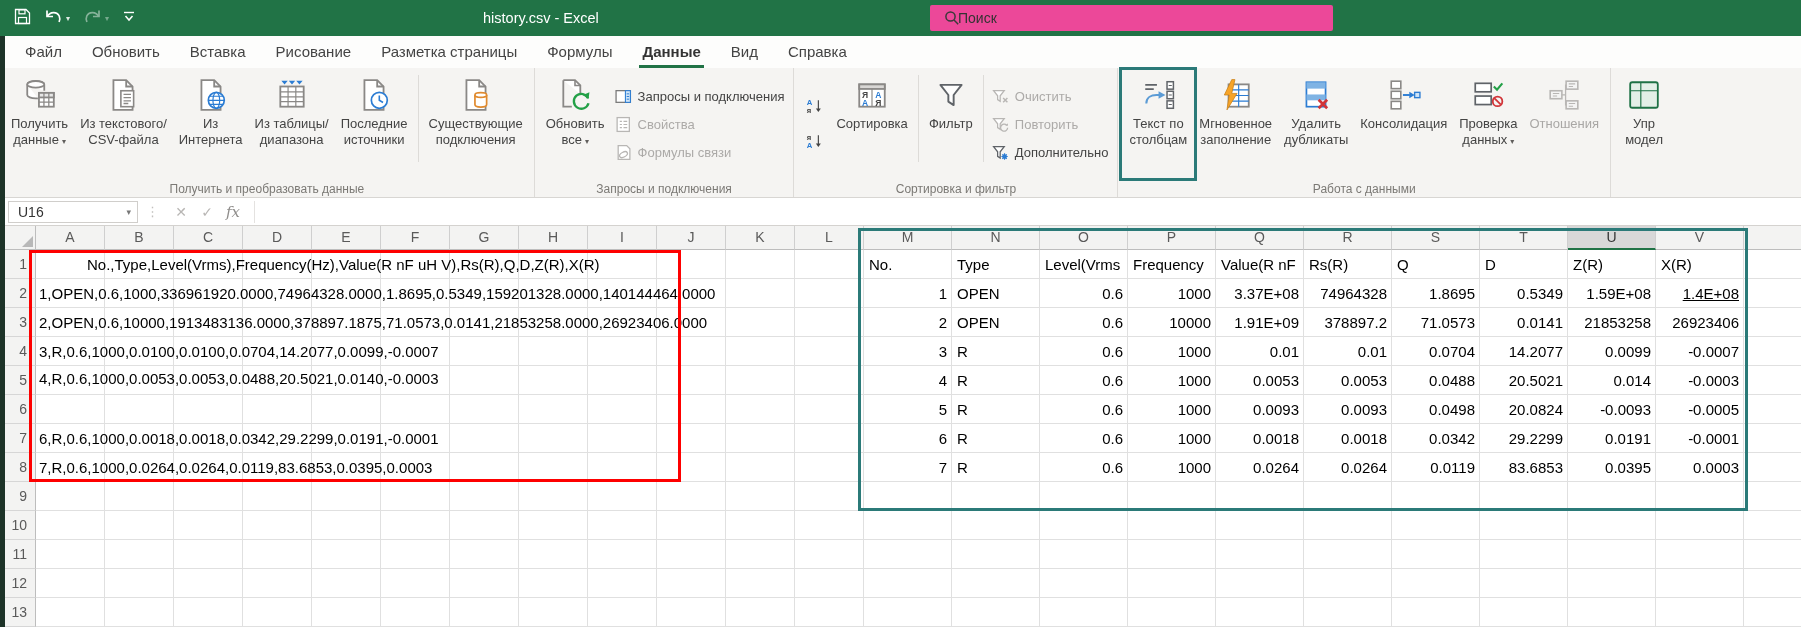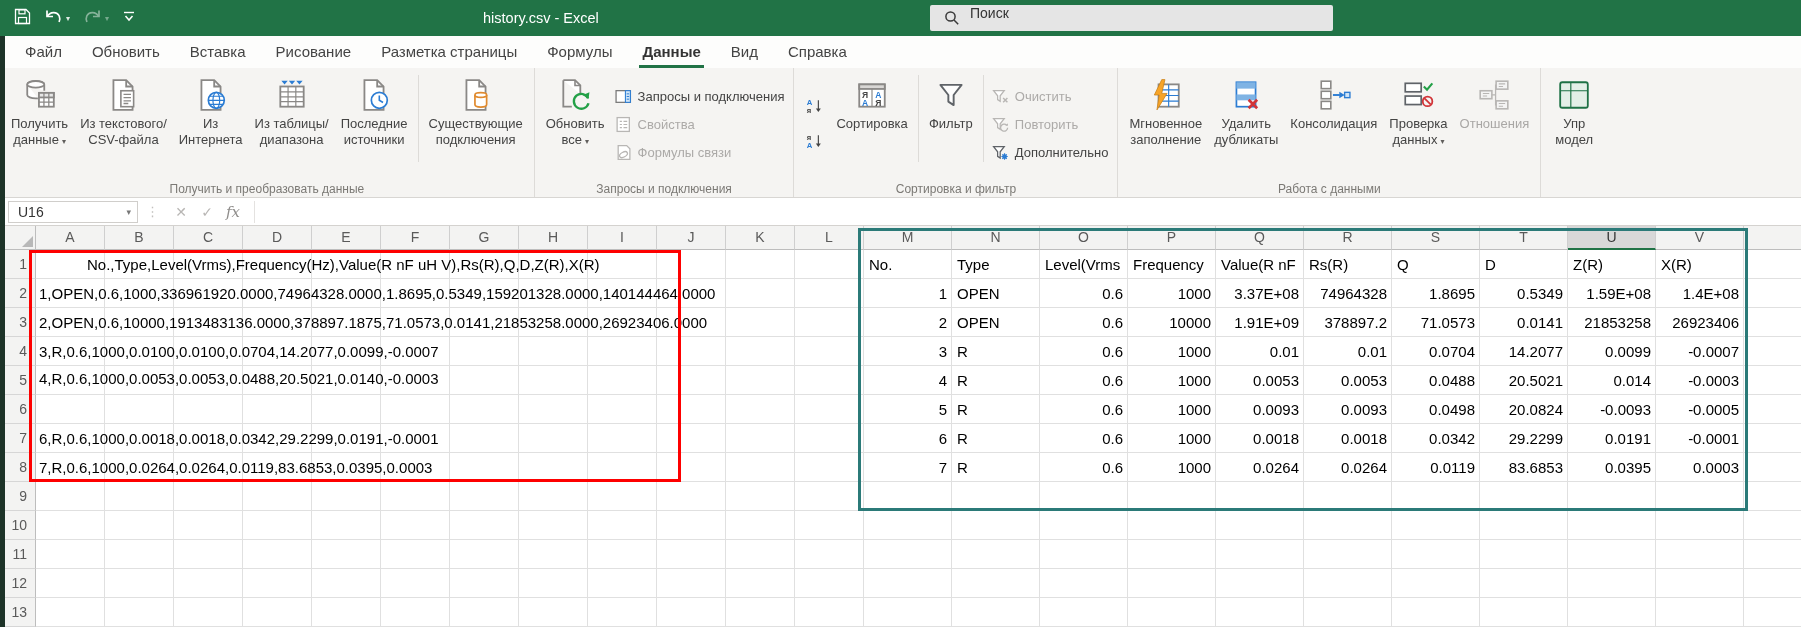--- a/index.html
+++ b/index.html
@@ -7,21 +7,21 @@
   body{font-family:"Liberation Sans",sans-serif;-webkit-font-smoothing:antialiased}
   #app{position:relative;width:1801px;height:627px;background:#fff;overflow:hidden}
 
   
   .titlebar{position:absolute;left:0;top:0;width:1801px;height:36px;background:#217346;color:#fff}
   .qat{position:absolute;left:14px;top:0;height:36px;display:flex;align-items:center;gap:13px}
   .qbtn{display:flex;align-items:center;gap:3px;height:36px}
   .qbtn .qcaret{font-size:8px;color:rgba(255,255,255,.85)}
   .qbtn.dim{opacity:.45}
   .wintitle{position:absolute;left:483px;top:0;height:36px;line-height:36px;font-size:14.5px;color:#fff;white-space:nowrap}
-  .searchbox{position:absolute;left:930px;top:5px;width:403px;height:26px;background:#e5e5e5;border-radius:2px;display:flex;padding-left:40px;gap:10px;color:#333;font-size:14px}
+  .searchbox{position:absolute;left:930px;top:5px;width:403px;height:26px;background:#ec4899;border-radius:2px;display:flex;align-items:center;padding-left:28px;gap:10px;color:#333;font-size:14px}
   .searchbox .mag{position:absolute;left:14px;top:5px}
 
   
   .tabrow{position:absolute;left:0;top:36px;width:1801px;height:32px;background:#fdfdfc;display:flex;align-items:stretch;padding-left:10px}
   .tab{position:relative;padding:0 15px;line-height:32px;font-size:15px;color:#444;white-space:nowrap}
   .tab.active{font-weight:bold;color:#333}
   .tab.active::after{content:"";position:absolute;left:12px;right:12px;bottom:0;height:3px;background:#217346}
 
   
   .ribbon{position:absolute;left:0;top:68px;width:1860px;height:130px;background:#f5f4f2;border-bottom:1px solid #d8d6d3;display:flex;align-items:stretch}
@@ -308,20 +308,35 @@
                 <path d="M1.5 2.5h10l-3.8 4.8v6l-2.4-1.7V7.3z" fill="#fff" stroke="#5f6368" stroke-width="1.2"></path>
                 <circle cx="11.8" cy="11.8" r="2.1" fill="#2b7cd3"></circle>
                 <path d="M11.8 8.8v6M8.8 11.8h6M9.7 9.7l4.2 4.2M13.9 9.7l-4.2 4.2" stroke="#2b7cd3" stroke-width="1.1"></path>
               </svg></span>
             <span>Дополнительно</span>
           </div>
         </div>
         <div class="glabel">Сортировка и фильтр</div>
       </div>
       <div class="rgroup">
+        <div class="btn-large hl">
+          <span class="bicon"><svg viewBox="0 0 32 32">
+              <path d="M4 6.5h11M4 10.5h8" stroke="#5f6368" stroke-width="1.7"></path>
+              <path d="M5 24c0-5.5 4.5-8 9.5-8h3" fill="none" stroke="#5b9bd5" stroke-width="1.9"></path>
+              <path d="M16.5 12.5l6.5 3.5-6.5 3.5z" fill="#5b9bd5"></path>
+              <rect x="24.5" y="3.5" width="6" height="7" fill="#fff" stroke="#5f6368" stroke-width="1.4"></rect>
+              <rect x="24.5" y="12.5" width="6" height="7" fill="#fff" stroke="#5f6368" stroke-width="1.4"></rect>
+              <rect x="24.5" y="21.5" width="6" height="7" fill="#fff" stroke="#5f6368" stroke-width="1.4"></rect>
+              <path d="M26 7h3M26 16h3M26 25h3" stroke="#5f6368" stroke-width="1"></path>
+            </svg></span>
+          <div class="lines">
+            <div>Текст по</div>
+            <div>столбцам</div>
+          </div>
+        </div>
         <div class="btn-large">
           <span class="bicon"><svg viewBox="0 0 32 32">
               <rect x="9" y="6" width="19" height="21" fill="#fff" stroke="#8a8886" stroke-width="1.7"></rect>
               <path d="M9 11.2h19M9 16.5h19M9 21.8h19M18.5 6v21" stroke="#2b7cd3" stroke-width="1.1"></path>
               <path d="M12 1.5L5 16h4.5L7.5 30 17 14.5h-5l3-13z" fill="#f7a428" stroke="#c87f17" stroke-width=".7"></path>
             </svg></span>
           <div class="lines">
             <div>Мгновенное</div>
             <div>заполнение</div>
           </div>
@@ -498,21 +513,21 @@
       <div class="pcell" style="left: 1656px; top: 24px; width: 88px; text-align: left;">X(R)</div>
       <div class="pcell" style="left: 864px; top: 53px; width: 88px; text-align: right;">1</div>
       <div class="pcell" style="left: 952px; top: 53px; width: 88px; text-align: left;">OPEN</div>
       <div class="pcell" style="left: 1040px; top: 53px; width: 88px; text-align: right;">0.6</div>
       <div class="pcell" style="left: 1128px; top: 53px; width: 88px; text-align: right;">1000</div>
       <div class="pcell" style="left: 1216px; top: 53px; width: 88px; text-align: right;">3.37E+08</div>
       <div class="pcell" style="left: 1304px; top: 53px; width: 88px; text-align: right;">74964328</div>
       <div class="pcell" style="left: 1392px; top: 53px; width: 88px; text-align: right;">1.8695</div>
       <div class="pcell" style="left: 1480px; top: 53px; width: 88px; text-align: right;">0.5349</div>
       <div class="pcell" style="left: 1568px; top: 53px; width: 88px; text-align: right;">1.59E+08</div>
-      <div class="pcell" style="left: 1656px; top: 53px; width: 88px; text-align: right;">1.4E+08</div>
+      <div class="pcell" style="left: 1656px; top: 53px; width: 88px; text-align: right; text-decoration: underline;">1.4E+08</div>
       <div class="pcell" style="left: 864px; top: 82px; width: 88px; text-align: right;">2</div>
       <div class="pcell" style="left: 952px; top: 82px; width: 88px; text-align: left;">OPEN</div>
       <div class="pcell" style="left: 1040px; top: 82px; width: 88px; text-align: right;">0.6</div>
       <div class="pcell" style="left: 1128px; top: 82px; width: 88px; text-align: right;">10000</div>
       <div class="pcell" style="left: 1216px; top: 82px; width: 88px; text-align: right;">1.91E+09</div>
       <div class="pcell" style="left: 1304px; top: 82px; width: 88px; text-align: right;">378897.2</div>
       <div class="pcell" style="left: 1392px; top: 82px; width: 88px; text-align: right;">71.0573</div>
       <div class="pcell" style="left: 1480px; top: 82px; width: 88px; text-align: right;">0.0141</div>
       <div class="pcell" style="left: 1568px; top: 82px; width: 88px; text-align: right;">21853258</div>
       <div class="pcell" style="left: 1656px; top: 82px; width: 88px; text-align: right;">26923406</div>

